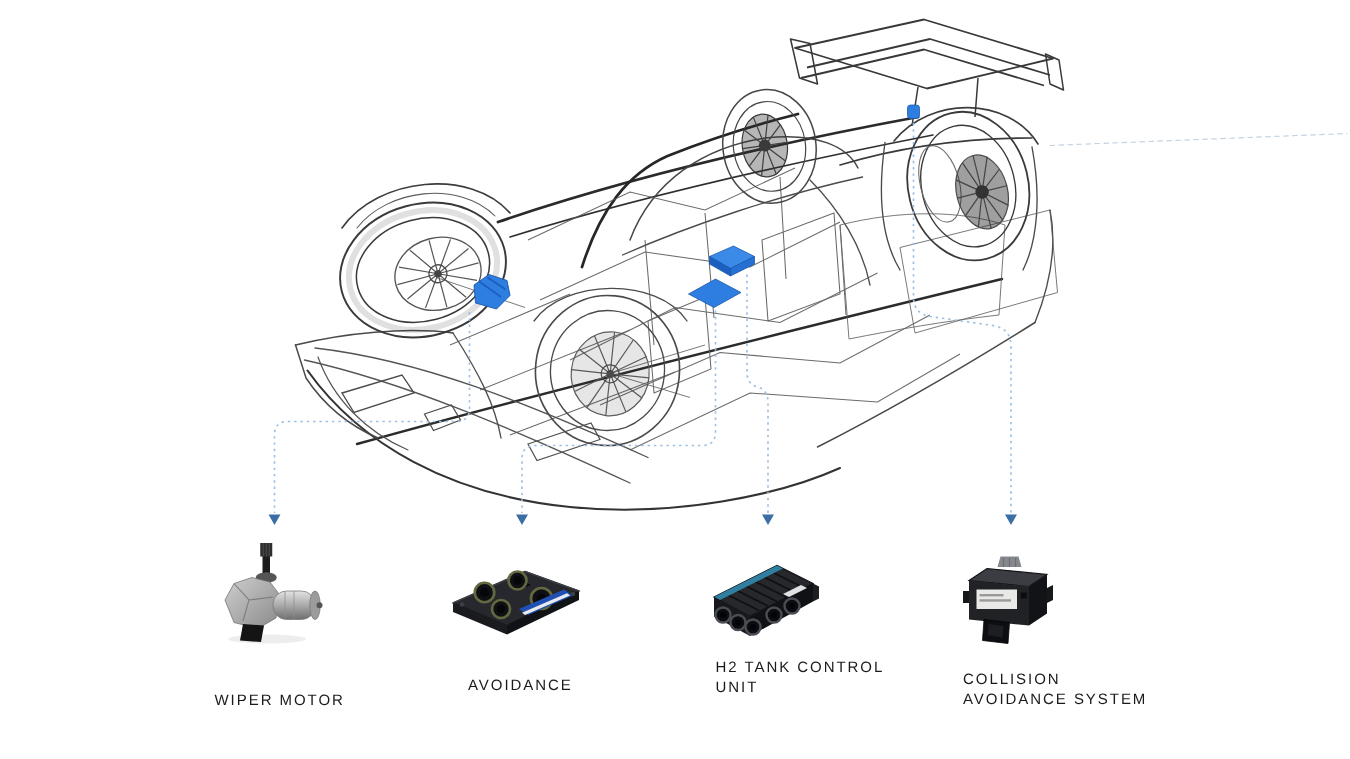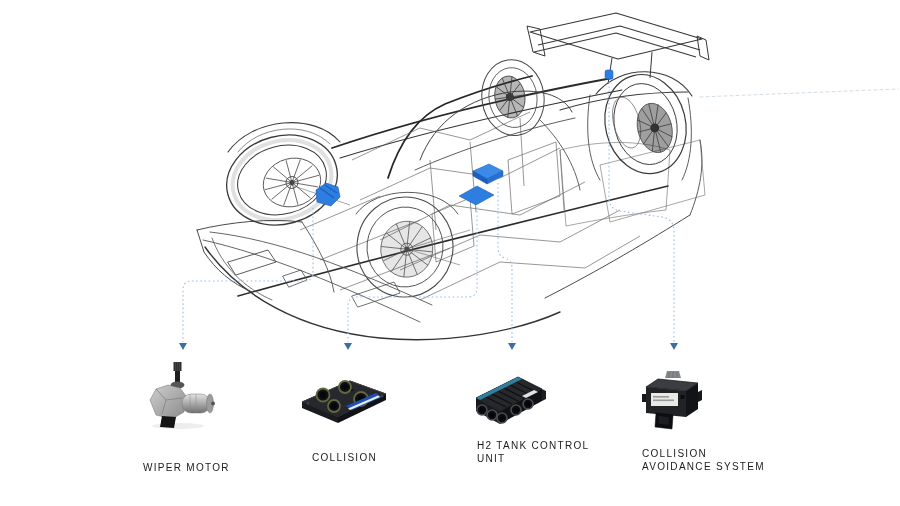--- a/index.html
+++ b/index.html
@@ -240,17 +240,17 @@
       <rect x="11" y="23" width="27" height="13" fill="#e9e9e7"></rect>
       <rect x="13" y="26" width="16" height="1.6" fill="#9a9a98"></rect>
       <rect x="13" y="29.5" width="21" height="1.6" fill="#9a9a98"></rect>
       <rect x="40.5" y="25" width="4" height="4" fill="#0c0d10"></rect>
       <polygon points="16,43 33,45 32,59 15,57" fill="#0d0e11" stroke="#000" stroke-width="0.5"></polygon>
       <polygon points="19,46 29,47.5 28.5,55 18.5,53.5" fill="#1c1e22"></polygon>
     </svg>
   </div>
 
   <div class="part-label nowrap" style="left:143px;top:462px;">WIPER MOTOR</div>
-  <div class="part-label nowrap" style="left:312px;top:452px;">COLLISION</div>
+  <div class="part-label nowrap" style="left:312px;top:452px;">AVOIDANCE</div>
   <div class="part-label" style="left:477px;top:440px;width:128px;">H2 TANK CONTROL UNIT</div>
   <div class="part-label" style="left:642px;top:448px;width:128px;">COLLISION AVOIDANCE SYSTEM</div>
 
 </div>
 
 </body></html>

